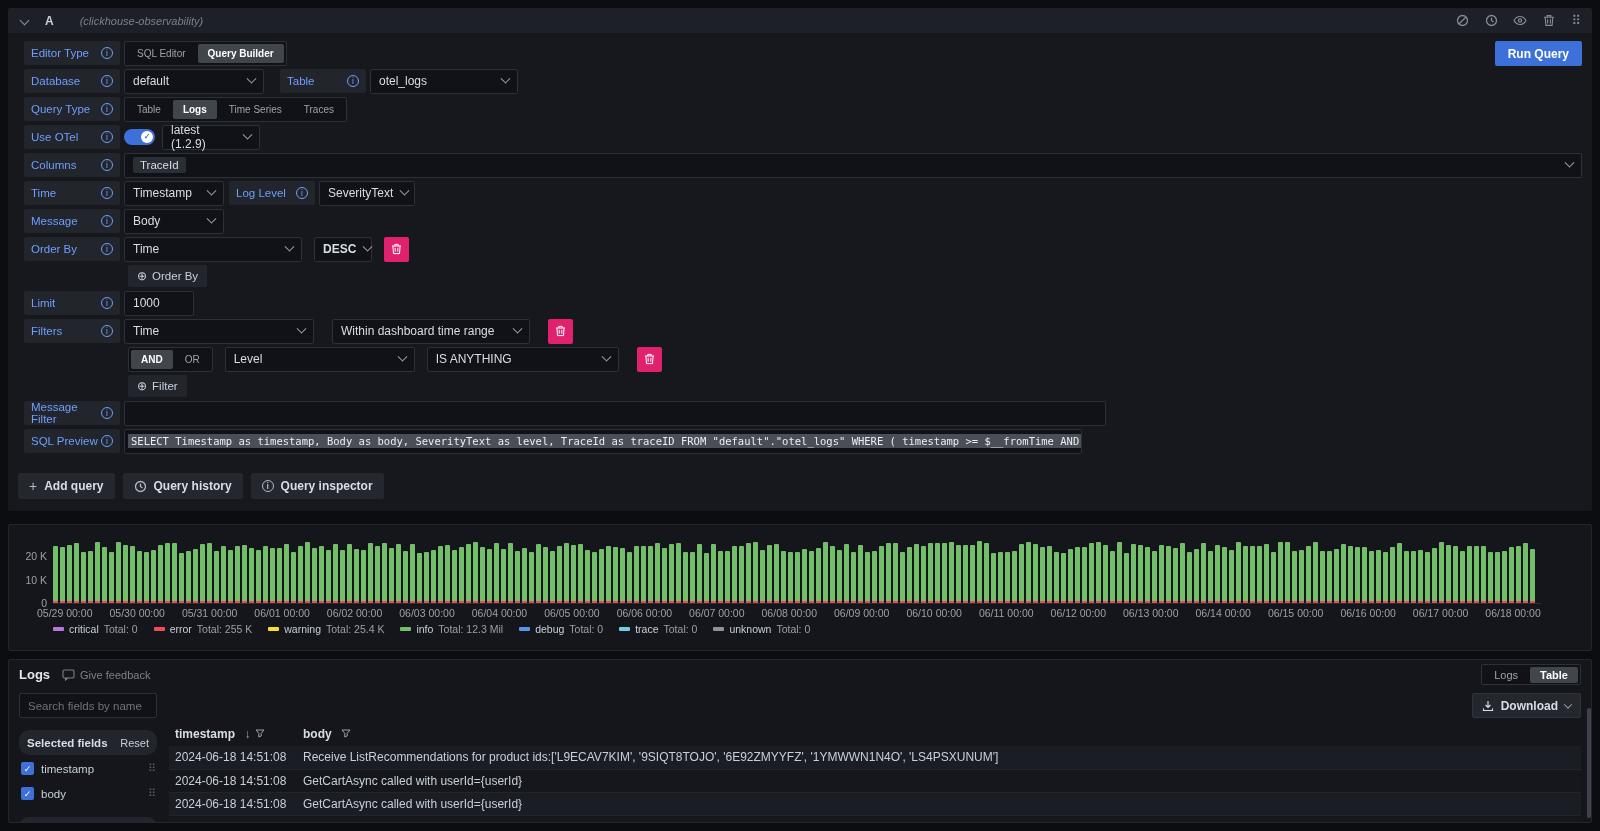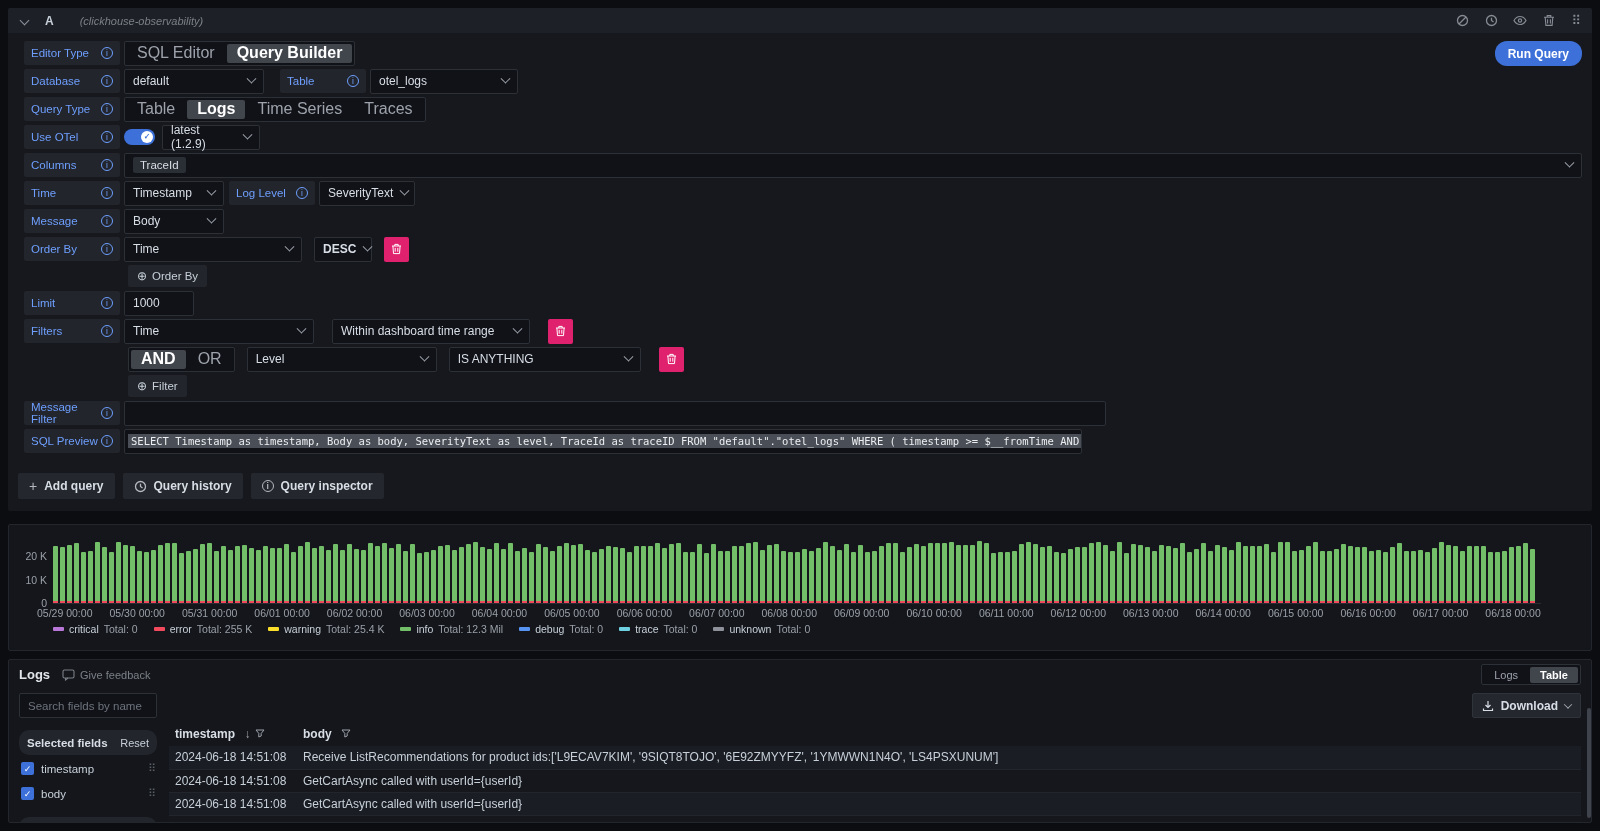--- a/index.html
+++ b/index.html
@@ -15,31 +15,31 @@
   .chev-col { width:9px; height:9px; position:relative; }
   .chev-col::before { content:""; position:absolute; left:1px; top:1px; width:6px; height:6px;
     border-right:1.5px solid #8e949e; border-bottom:1.5px solid #8e949e; transform:rotate(45deg); }
   .refid { margin-left:16px; font-weight:bold; color:#c7d0d9; font-size:12px; }
   .ds-hint { margin-left:26px; font-style:italic; color:#7b8087; font-size:11px; }
   .qp-hicons { margin-left:auto; display:flex; align-items:center; gap:15px; }
   .hicon { width:14px; height:14px; display:flex; align-items:center; justify-content:center; color:#868b94; cursor:pointer; }
   .hicon svg { stroke:#868b94; }
   .dragdots { color:#868b94; font-size:13px; letter-spacing:-1px; cursor:grab; }
   .run-btn { position:absolute; top:33px; right:10px; height:25px; padding:0 13px; background:#3d71d9; color:#fff;
-    font-weight:bold; font-size:12px; border:none; border-radius:12px; display:flex; align-items:center; cursor:pointer; }
+    font-weight:bold; font-size:12px; border:none; border-radius:2px; display:flex; align-items:center; cursor:pointer; }
   .qp-form { padding:8px 10px 0 16px; }
   .frow { display:flex; align-items:center; margin-bottom:4px; gap:4px; height:24px; }
   .flabel { width:96px; flex:none; background:#22252b; height:24px; display:flex; align-items:center;
     justify-content:space-between; padding:0 7px; font-size:11.5px; color:#6e9fff; border-radius:2px; }
   .flabel.auto { width:auto; min-width:86px; gap:10px; }
   .info-i { width:12px; height:12px; border:1px solid #6e9fff; border-radius:50%; color:#6e9fff;
     font-size:8.5px; line-height:10px; text-align:center; flex:none; font-style:normal; }
   .info-i.gray { border-color:#b4b9c0; color:#b4b9c0; }
   .seg-group { display:flex; align-items:center; background:#111218; border:1px solid #2c3037; border-radius:2px; height:25px; padding:2px; gap:2px; }
-  .seg { padding:2px 10px; font-size:16px; color:#9da2ab; border-radius:2px; cursor:pointer; height:19px; display:flex; align-items:center; }
+  .seg { padding:2px 10px; font-size:10px; color:#9da2ab; border-radius:2px; cursor:pointer; height:19px; display:flex; align-items:center; }
   .seg.active { background:#41454c; color:#fff; font-weight:bold; }
   .select { background:#111218; border:1px solid #2c3037; height:25px; border-radius:2px; display:flex;
     align-items:center; padding:0 8px; font-size:12px; color:#d8dee6; gap:8px; cursor:pointer; }
   .select .chev { margin-left:auto; width:7px; height:7px; border-right:1.4px solid #9da2ab; border-bottom:1.4px solid #9da2ab;
     transform:rotate(45deg) translate(-2px,-2px); flex:none; }
   .tinput { background:#111218; border:1px solid #2c3037; height:25px; border-radius:2px; color:#d8dee6;
     font-size:12px; padding:0 8px; font-family:"Liberation Sans", sans-serif; }
   .toggle { width:31px; height:16px; background:#3d71d9; border-radius:9px; position:relative; cursor:pointer; flex:none; }
   .toggle .knob { position:absolute; right:2px; top:2px; width:12px; height:12px; background:#fff; border-radius:50%;
     color:#3d71d9; font-size:8px; line-height:12px; text-align:center; font-weight:bold; }

